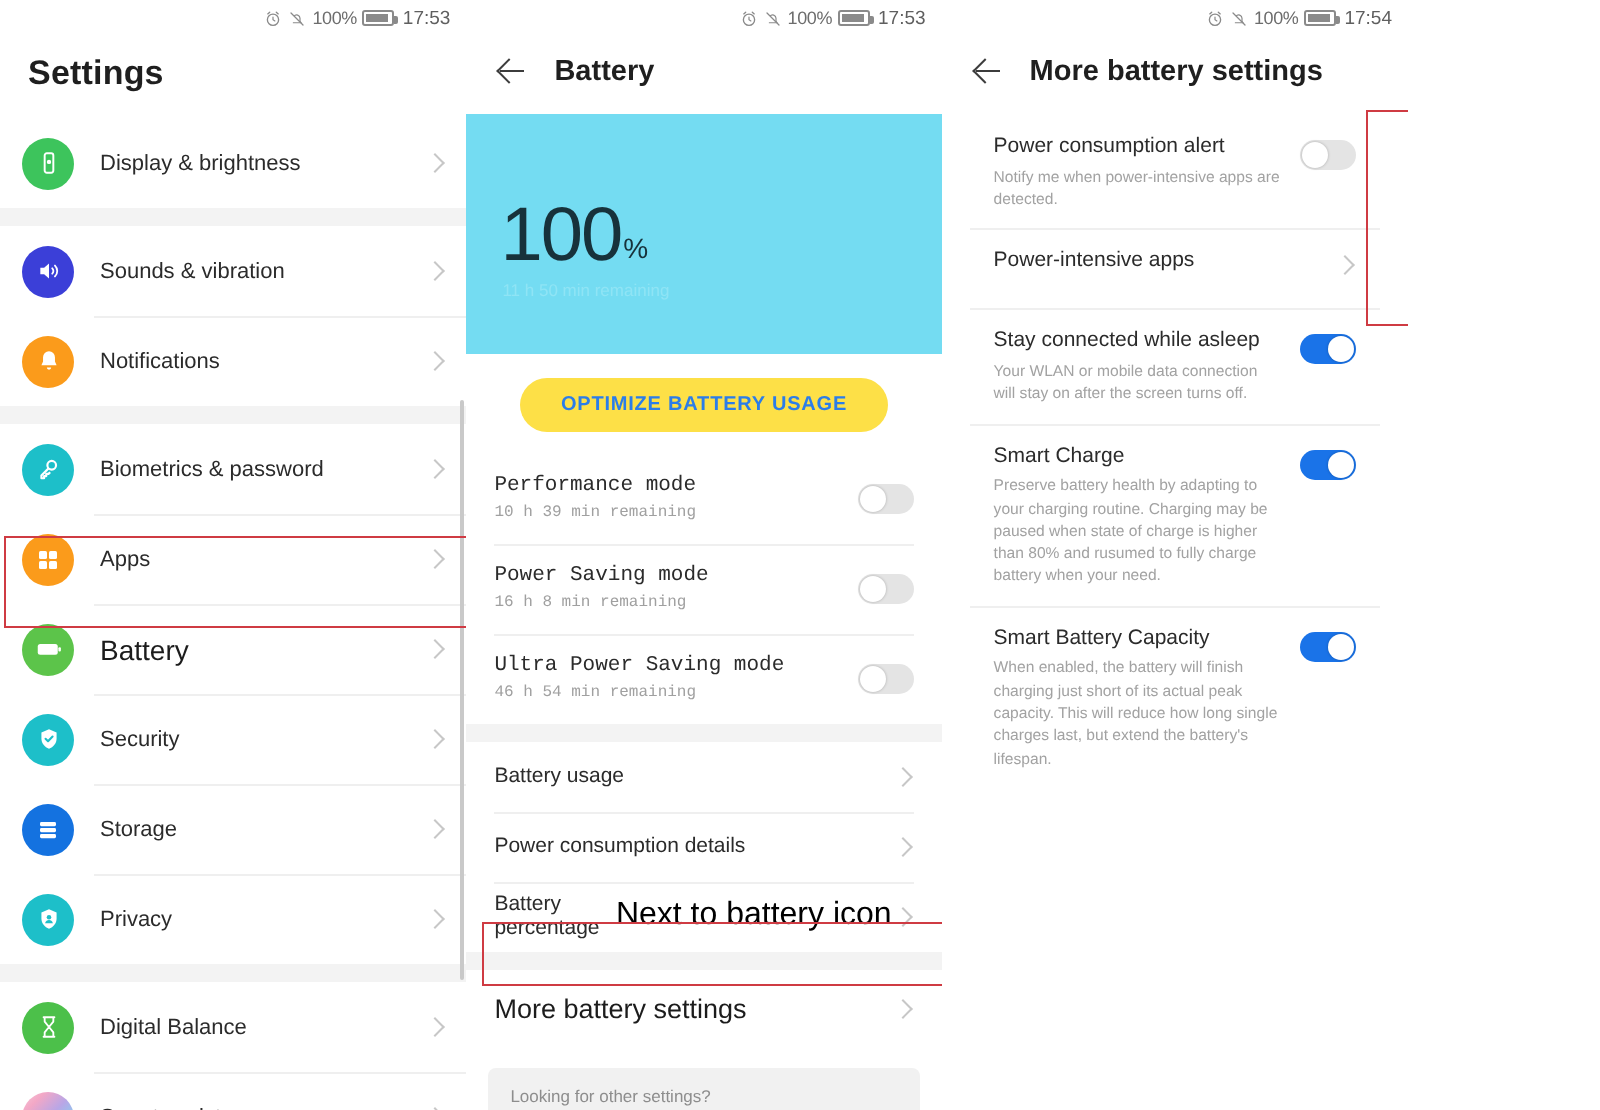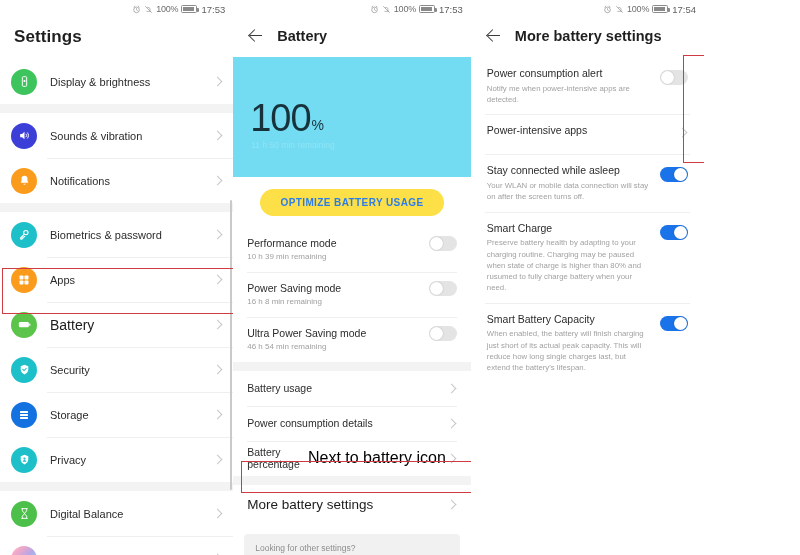--- a/index.html
+++ b/index.html
@@ -79,21 +79,21 @@
   }
   .battcard .num sup{ font-size:14px; font-weight:400; vertical-align:baseline; position:relative; top:-1px; left:1px;}
   .battcard .remain{ position:absolute; left:18px; bottom:27px; font-size:8.5px; color:#8fe4f5;}
   .optimizewrap{ height:50px; display:flex; align-items:center; justify-content:center; background:#fff;}
   .optimize{
     background:#fde047; color:#2b7de9; font-size:10px; font-weight:bold;
     letter-spacing:.4px; border-radius:16px; padding:8px 20px; border:none;
   }
   .trow{
     position:relative; background:#fff; padding:9px 14px 9px 14px;
-    display:flex; min-height:44px;
+    display:flex; align-items:center; min-height:44px;font-family:Liberation Mono, monospace;
   }
   .trow + .trow:before{ content:""; position:absolute; left:14px; right:14px; top:0; height:1px; background:#efefef;}
   .trow .tmain{ flex:1; padding-right:8px;}
   .trow .ttitle{ font-size:10.5px; color:#2b2b2b; line-height:1.35;}
   .trow .tsub{ font-size:8px; color:#a0a0a0; margin-top:2px; line-height:1.35;}
   .toggle{ width:28px; height:15px; border-radius:8px; position:relative; flex:none; background:#e4e4e4;}
   .toggle i{ position:absolute; width:13px; height:13px; border-radius:50%; background:#fff; top:1px; left:1px; box-shadow:0 0 1.5px rgba(0,0,0,.25);}
   .toggle.on{ background:#1a73e8;}
   .toggle.on i{ left:14px;}
   .lrow{
@@ -103,21 +103,21 @@
   .lrow + .lrow:before{ content:""; position:absolute; left:14px; right:14px; top:0; height:1px; background:#efefef;}
   .lrow .llabel{ flex:1; font-size:10.5px; color:#2b2b2b;}
   .lrow.big .llabel{ font-size:13.5px; color:#1c1c1c;}
   .lrow.big{ height:40px;}
   .othercard{
     margin:9px 11px 0 11px; background:#f1f1f1; border-radius:4px; padding:9px 11px 10px 11px;
   }
   .othercard .oq{ font-size:8.5px; color:#8d8d8d; margin-bottom:6px;}
 
   
-  .mrow{ position:relative; background:#fff; padding:9px 16px; display:flex; align-items:flex-start; min-height:40px;}
+  .mrow{ position:relative; background:#fff; padding:9px 26px; display:flex; align-items:flex-start; min-height:40px;}
   .mrow + .mrow:before{ content:""; position:absolute; left:14px; right:14px; top:0; height:1px; background:#efefef;}
   .mrow .mmain{ flex:1; padding-right:10px;}
   .mrow .mtitle{ font-size:10.5px; color:#2b2b2b; line-height:1.4;}
   .mrow .msub{ font-size:7.8px; color:#a2a2a2; margin-top:2px; line-height:1.45;}
   .mrow .tog-wrap{ display:flex; align-items:center; min-height:20px; padding-top:3px;}
   .mrow .chev{ margin-top:4px;}
 </style>
 </head>
 <body>
 

